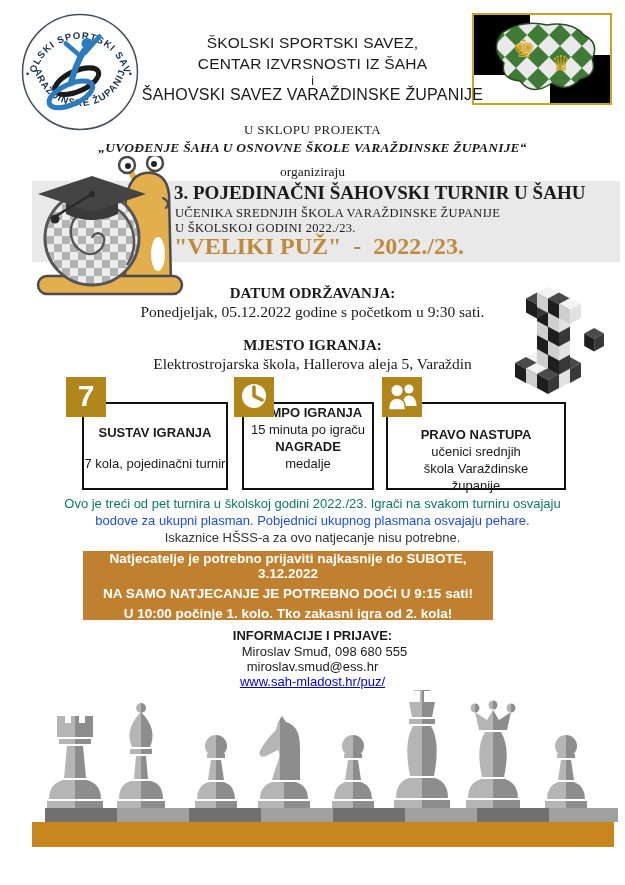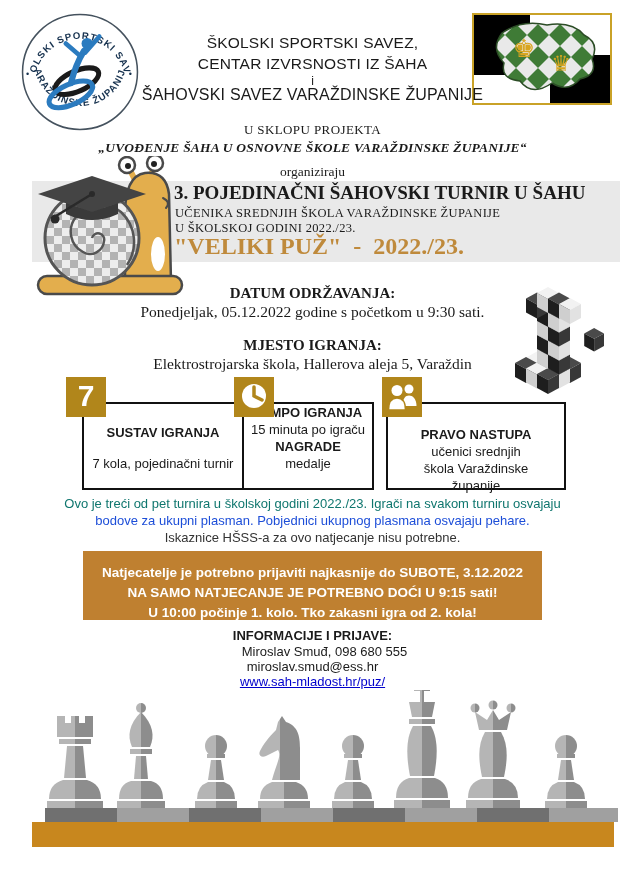--- a/index.html
+++ b/index.html
@@ -34,34 +34,34 @@
   .d4{top:355px;font-size:15.5px;}
   .serifline{font-family:"Liberation Serif",serif;}
 
   
   .badge{width:40px;height:40px;background:#b1861b;top:377px;display:flex;
          align-items:center;justify-content:center;z-index:3;}
   .badge7{color:#fff;font-size:30px;font-weight:bold;line-height:1;margin-top:-2px;}
   .ibox{border:2px solid #111;background:#fff;top:402px;height:88px;z-index:2;
         display:flex;flex-direction:column;align-items:center;font-size:13px;line-height:17px;box-sizing:border-box;}
   .ibox .ttl{font-weight:bold;}
-  #box1{left:82px;width:162px;padding-top:20px;}
+  #box1{left:82px;width:146px;padding-top:20px;}
   #box1 .gap{height:14px;}
   #box2{left:242px;width:132px;padding-top:0;}
   #box3{left:386px;width:180px;padding-top:22px;}
 
   
   .n1{top:496px;font-size:13px;color:#0f766e;}
   .n2{top:513px;font-size:13px;color:#1d4ed8;}
   .n3{top:530px;font-size:13px;color:#333;}
 
   
-  .alert{left:83px;top:551px;width:459px;height:69px;background:#bf8030;color:#fff;
+  .alert{left:83px;top:551px;width:410px;height:69px;background:#bf8030;color:#fff;
          font-weight:bold;font-size:13.5px;text-align:center;display:flex;flex-direction:column;
-         justify-content:flex-end;gap:5px;}
+         justify-content:center;gap:5px;}
 
   
   .c1{top:628px;font-size:13px;font-weight:bold;}
   .c2{top:644px;font-size:13px;padding-left:24px;}
   .c3{top:659px;font-size:13px;}
   .c4{top:674px;font-size:13px;}
   .c4 a{color:#0000cc;text-decoration:underline;}
 </style>
 </head>
 <body>

